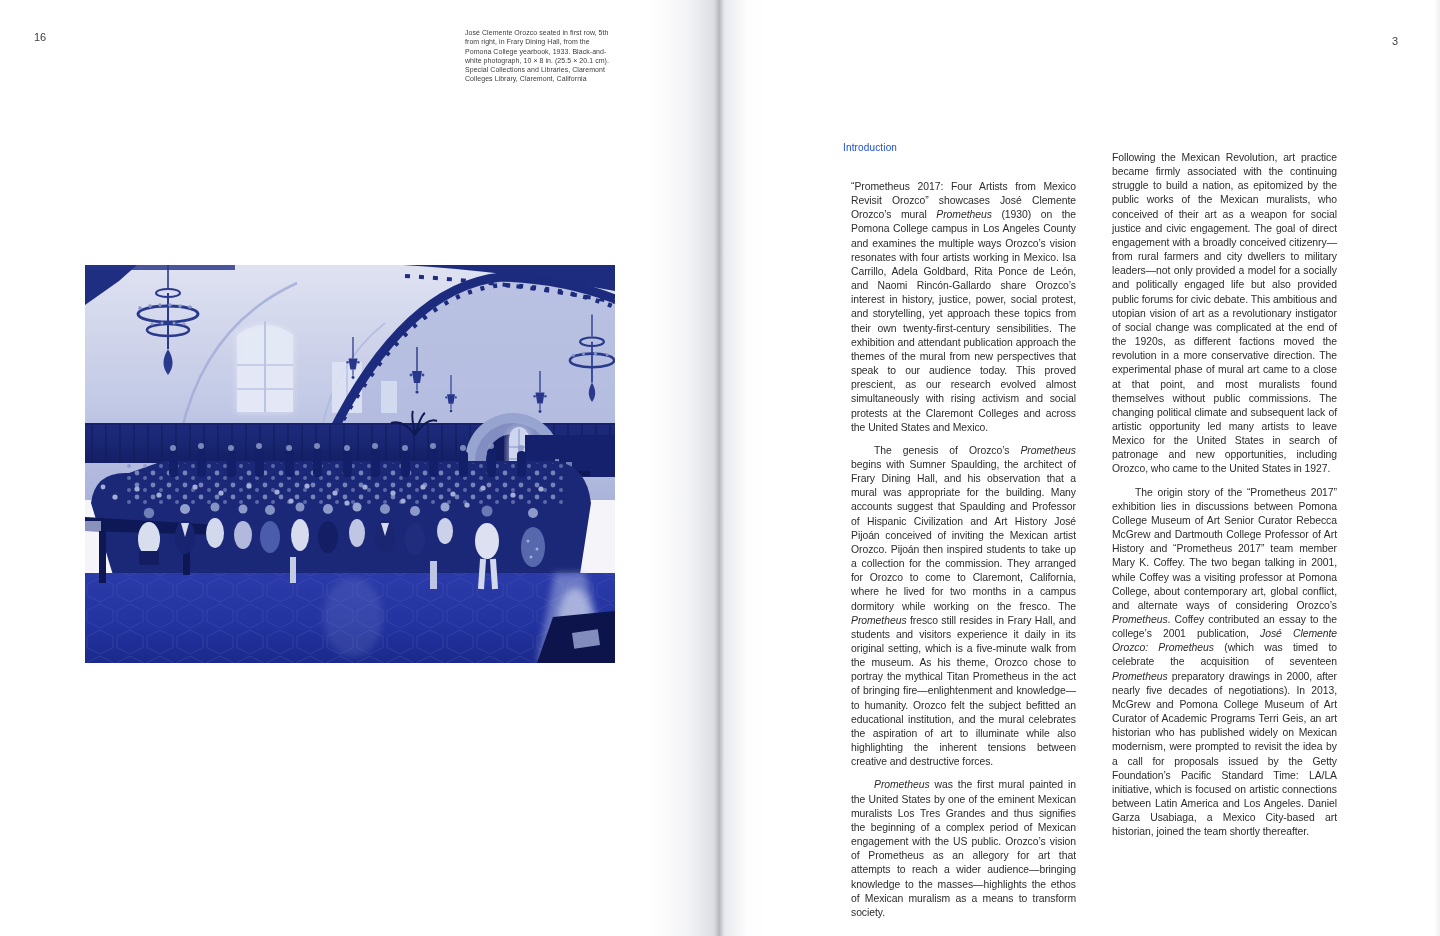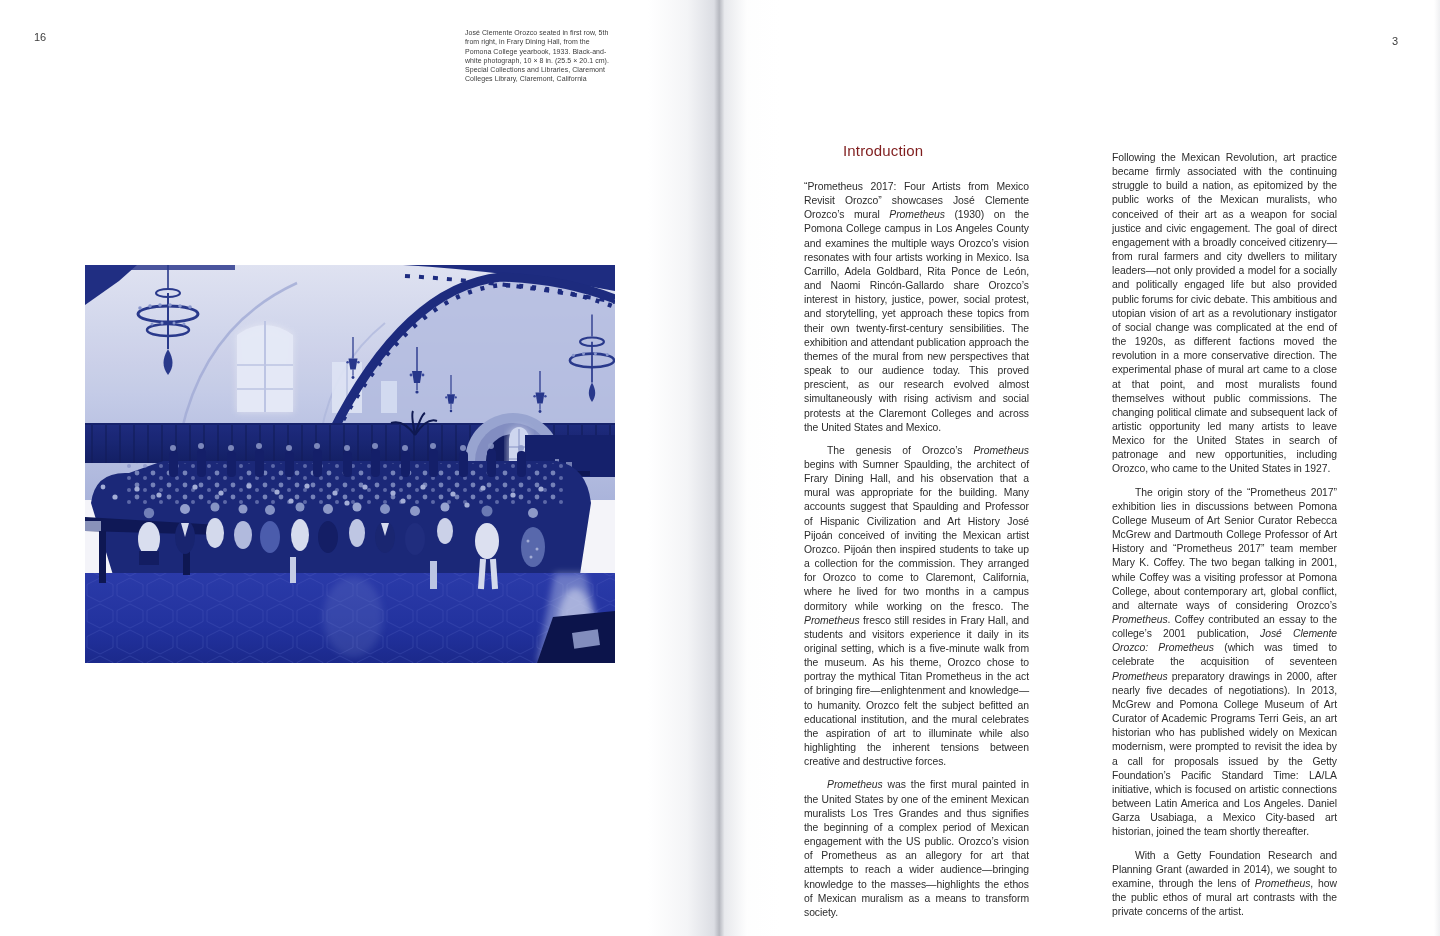--- a/index.html
+++ b/index.html
@@ -36,32 +36,32 @@
   .caption {
     position: absolute; left: 465px; top: 28px; width: 152px;
     font-size: 7px; line-height: 9.3px; color: #3c3c3c; letter-spacing: 0.05px;
   }
 
   figure.photo { position: absolute; left: 85px; top: 265px; width: 530px; height: 398px; margin: 0; }
   figure.photo svg { display: block; }
 
   .rp-heading {
     position: absolute; left: 843px; top: 142px;
-    font-size: 15px; font-weight: 400; color: #7f1d1d; letter-spacing: 0.15px;
+    font-size: 10px; font-weight: 400; color: #1d4ed8; letter-spacing: 0.15px;
   }
   .col {
     position: absolute; width: 243px;
     font-size: 10.4px; line-height: 14.15px; color: #2c2c2c;
     text-align: justify; letter-spacing: -0.05px;
     hyphens: auto; -webkit-hyphens: auto;
   }
   .col p { margin: 9px; }
   .col p.indent { text-indent: 23px; }
   .col i { font-style: italic; }
-  #col1 { left: 795px;  top: 171px; }
+  #col1 { left: 842px;  top: 171px; }
   #col2 { left: 1103px; top: 142px; }
 </style>
 </head>
 <body>
 
 <div class="spread">
 
   <div>
     <div class="pagenum left">16</div>
 
@@ -343,17 +343,16 @@
     <div class="pagenum right">3</div>
     <h1 class="rp-heading" style="margin:0; font-weight:400;">Introduction</h1>
     <div class="col" id="col1">
         <p class="para"><span>“Prometheus 2017: Four Artists from Mexico Revisit Orozco” showcases José Clemente Orozco’s mural </span><i>Prometheus</i><span> (1930) on the Pomona College campus in Los Angeles County and examines the multiple ways Orozco’s vision resonates with four artists working in Mexico. Isa Carrillo, Adela Goldbard, Rita Ponce de León, and Naomi Rincón-Gallardo share Orozco’s interest in history, justice, power, social protest, and storytelling, yet approach these topics from their own twenty-first-century sensibilities. The exhibition and attendant publication approach the themes of the mural from new perspectives that speak to our audience today. This proved prescient, as our research evolved almost simultaneously with rising activism and social protests at the Claremont Colleges and across the United States and Mexico.</span></p>
         <p class="para indent"><span>The genesis of Orozco’s </span><i>Prometheus</i><span> begins with Sumner Spaulding, the architect of Frary Dining Hall, and his observation that a mural was appropriate for the building. Many accounts suggest that Spaulding and Professor of Hispanic Civilization and Art History José Pijoán conceived of inviting the Mexican artist Orozco. Pijoán then inspired students to take up a collection for the commission. They arranged for Orozco to come to Claremont, California, where he lived for two months in a campus dormitory while working on the fresco. The </span><i>Prometheus</i><span> fresco still resides in Frary Hall, and students and visitors experience it daily in its original setting, which is a five-minute walk from the museum. As his theme, Orozco chose to portray the mythical Titan Prometheus in the act of bringing fire—enlightenment and knowledge—to humanity. Orozco felt the subject befitted an educational institution, and the mural celebrates the aspiration of art to illuminate while also highlighting the inherent tensions between creative and destructive forces.</span></p>
         <p class="para indent"><i>Prometheus</i><span> was the first mural painted in the United States by one of the eminent Mexican muralists Los Tres Grandes and thus signifies the beginning of a complex period of Mexican engagement with the US public. Orozco’s vision of Prometheus as an allegory for art that attempts to reach a wider audience—bringing knowledge to the masses—highlights the ethos of Mexican muralism as a means to transform society.</span></p>
       </div>
     <div class="col" id="col2">
         <p class="para"><span>Following the Mexican Revolution, art practice became firmly associated with the continuing struggle to build a nation, as epitomized by the public works of the Mexican muralists, who conceived of their art as a weapon for social justice and civic engagement. The goal of direct engagement with a broadly conceived citizenry—from rural farmers and city dwellers to military leaders—not only provided a model for a socially and politically engaged life but also provided public forums for civic debate. This ambitious and utopian vision of art as a revolutionary instigator of social change was complicated at the end of the 1920s, as different factions moved the revolution in a more conservative direction. The experimental phase of mural art came to a close at that point, and most muralists found themselves without public commissions. The changing political climate and subsequent lack of artistic opportunity led many artists to leave Mexico for the United States in search of patronage and new opportunities, including Orozco, who came to the United States in 1927.</span></p>
         <p class="para indent"><span>The origin story of the “Prometheus 2017” exhibition lies in discussions between Pomona College Museum of Art Senior Curator Rebecca McGrew and Dartmouth College Professor of Art History and “Prometheus 2017” team member Mary K. Coffey. The two began talking in 2001, while Coffey was a visiting professor at Pomona College, about contemporary art, global conflict, and alternate ways of considering Orozco’s </span><i>Prometheus</i><span>. Coffey contributed an essay to the college’s 2001 publication, </span><i>José Clemente Orozco: Prometheus</i><span> (which was timed to celebrate the acquisition of seventeen </span><i>Prometheus</i><span> preparatory drawings in 2000, after nearly five decades of negotiations). In 2013, McGrew and Pomona College Museum of Art Curator of Academic Programs Terri Geis, an art historian who has published widely on Mexican modernism, were prompted to revisit the idea by a call for proposals issued by the Getty Foundation’s Pacific Standard Time: LA/LA initiative, which is focused on artistic connections between Latin America and Los Angeles. Daniel Garza Usabiaga, a Mexico City-based art historian, joined the team shortly thereafter.</span></p>
-        <p class="para indent"><span>With a Getty Foundation Research and Planning Grant (awarded in 2014), we sought to examine, through the lens of </span><i>Prometheus</i><span>, how the public ethos of mural art contrasts with the private concerns of the artist.</span></p>
       </div>
   </div>
 
 </div>
 
 </body></html>

